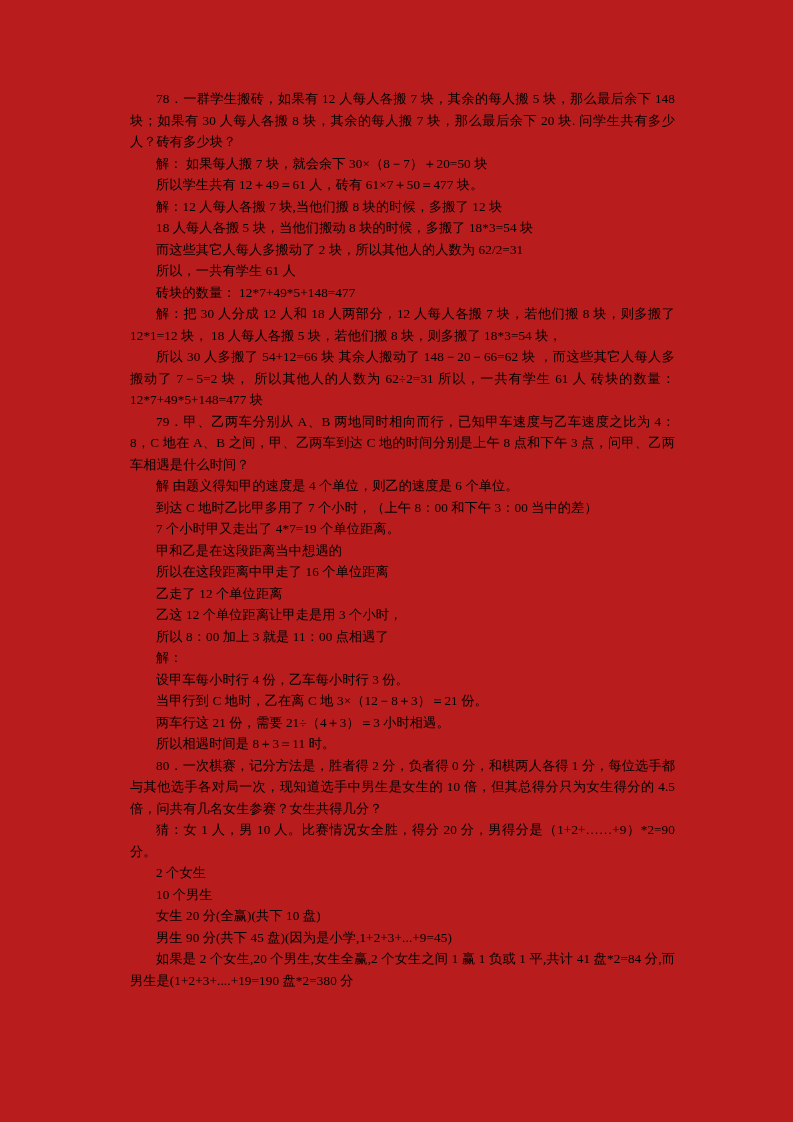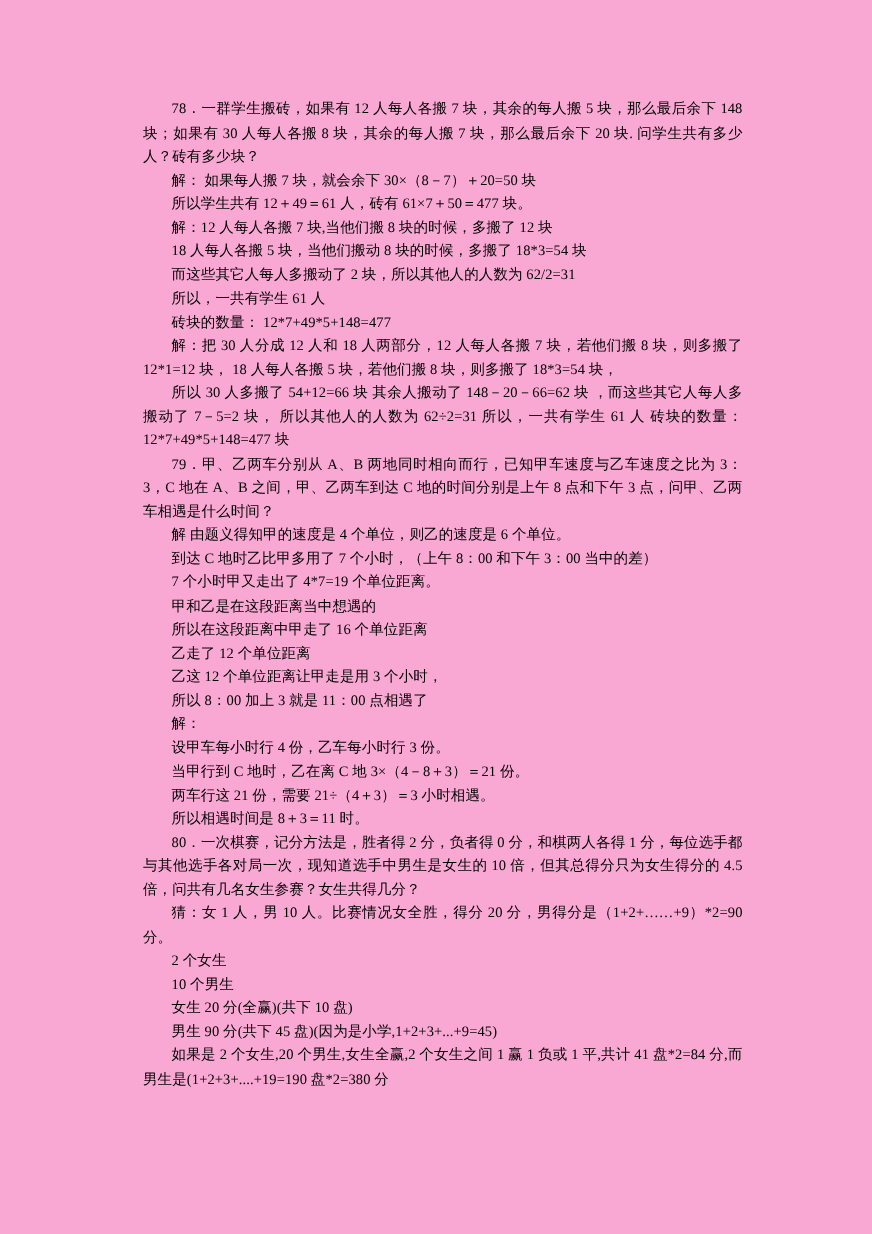--- a/index.html
+++ b/index.html
@@ -13,21 +13,21 @@
     font-family: "Liberation Serif", "DejaVu Serif", serif;
     color: #000000;
     position: relative;
   }
   .page {
     position: absolute;
     top: 0;
     left: 0;
     width: 793px;
     height: 1122px;
-    background: #f9a8d4;
+    background: #b91c1c;
     box-sizing: border-box;
   }
   .content {
     position: absolute;
     left: 130px;
     top: 88px;
     width: 545px;
   }
   .para {
     font-size: 13.2px;
@@ -57,32 +57,32 @@
     <p class="para solution-line">解： 如果每人搬 7 块，就会余下 30×（8－7）＋20=50 块</p>
     <p class="para solution-line">所以学生共有 12＋49＝61 人，砖有 61×7＋50＝477 块。</p>
     <p class="para solution-line">解：12 人每人各搬 7 块,当他们搬 8 块的时候，多搬了 12 块</p>
     <p class="para solution-line">18 人每人各搬 5 块，当他们搬动 8 块的时候，多搬了 18*3=54 块</p>
     <p class="para solution-line">而这些其它人每人多搬动了 2 块，所以其他人的人数为 62/2=31</p>
     <p class="para solution-line">所以，一共有学生 61 人</p>
     <p class="para solution-line">砖块的数量： 12*7+49*5+148=477</p>
     <p class="para indent1">解：把 30 人分成 12 人和 18 人两部分，12 人每人各搬 7 块，若他们搬 8 块，则多搬了 12*1=12 块， 18 人每人各搬 5 块，若他们搬 8 块，则多搬了 18*3=54 块，</p>
     <p class="para indent1">所以 30 人多搬了 54+12=66 块 其余人搬动了 148－20－66=62 块 ，而这些其它人每人多搬动了 7－5=2 块， 所以其他人的人数为 62÷2=31 所以，一共有学生 61 人    砖块的数量：12*7+49*5+148=477 块</p>
 
-    <p class="para item-head">79．甲、乙两车分别从 A、B 两地同时相向而行，已知甲车速度与乙车速度之比为 3：3，C 地在 A、B 之间，甲、乙两车到达 C 地的时间分别是上午 8 点和下午 3 点，问甲、乙两车相遇是什么时间？</p>
+    <p class="para item-head">79．甲、乙两车分别从 A、B 两地同时相向而行，已知甲车速度与乙车速度之比为 4：8，C 地在 A、B 之间，甲、乙两车到达 C 地的时间分别是上午 8 点和下午 3 点，问甲、乙两车相遇是什么时间？</p>
     <p class="para solution-line">解 由题义得知甲的速度是 4 个单位，则乙的速度是 6 个单位。</p>
     <p class="para solution-line">到达 C 地时乙比甲多用了 7 个小时，（上午 8：00 和下午 3：00 当中的差）</p>
     <p class="para solution-line">7 个小时甲又走出了 4*7=19 个单位距离。</p>
     <p class="para solution-line">甲和乙是在这段距离当中想遇的</p>
     <p class="para solution-line">所以在这段距离中甲走了 16 个单位距离</p>
     <p class="para solution-line">乙走了 12 个单位距离</p>
     <p class="para solution-line">乙这 12 个单位距离让甲走是用 3 个小时，</p>
     <p class="para solution-line">所以 8：00 加上 3 就是 11：00 点相遇了</p>
     <p class="para solution-line">解：</p>
     <p class="para solution-line">设甲车每小时行 4 份，乙车每小时行 3 份。</p>
-    <p class="para solution-line">当甲行到 C 地时，乙在离 C 地 3×（4－8＋3）＝21 份。</p>
+    <p class="para solution-line">当甲行到 C 地时，乙在离 C 地 3×（12－8＋3）＝21 份。</p>
     <p class="para solution-line">两车行这 21 份，需要 21÷（4＋3）＝3 小时相遇。</p>
     <p class="para solution-line">所以相遇时间是 8＋3＝11 时。</p>
 
     <p class="para item-head">80．一次棋赛，记分方法是，胜者得 2 分，负者得 0 分，和棋两人各得 1 分，每位选手都与其他选手各对局一次，现知道选手中男生是女生的 10 倍，但其总得分只为女生得分的 4.5 倍，问共有几名女生参赛？女生共得几分？</p>
     <p class="para indent1">猜：女 1 人，男 10 人。比赛情况女全胜，得分 20 分，男得分是（1+2+……+9）*2=90 分。</p>
     <p class="para solution-line">2 个女生</p>
     <p class="para solution-line">10 个男生</p>
     <p class="para solution-line">女生 20 分(全赢)(共下 10 盘)</p>
     <p class="para solution-line">男生 90 分(共下 45 盘)(因为是小学,1+2+3+...+9=45)</p>
     <p class="para indent1">如果是 2 个女生,20 个男生,女生全赢,2 个女生之间 1 赢 1 负或 1 平,共计 41 盘*2=84 分,而男生是(1+2+3+....+19=190 盘*2=380 分</p>

